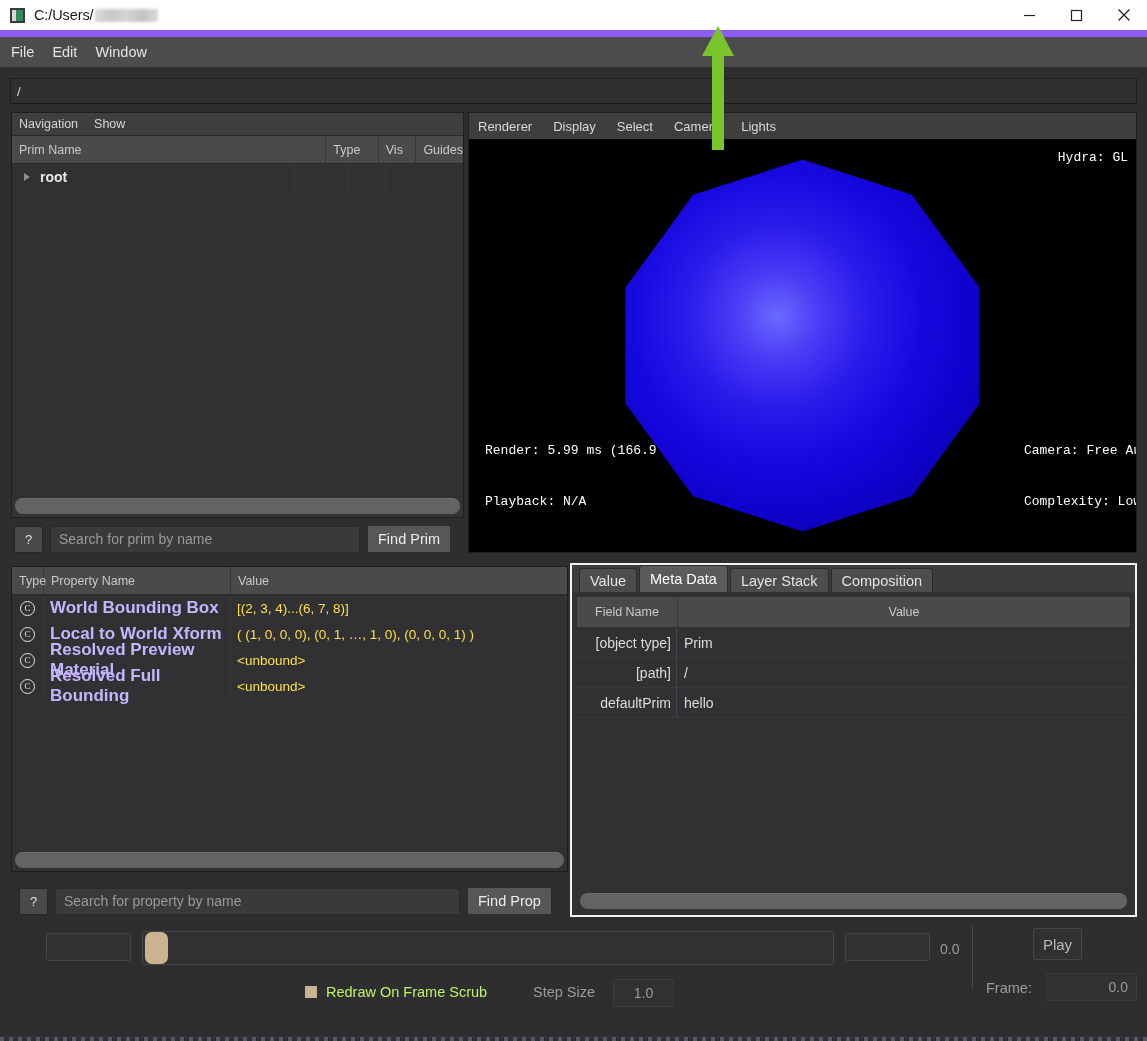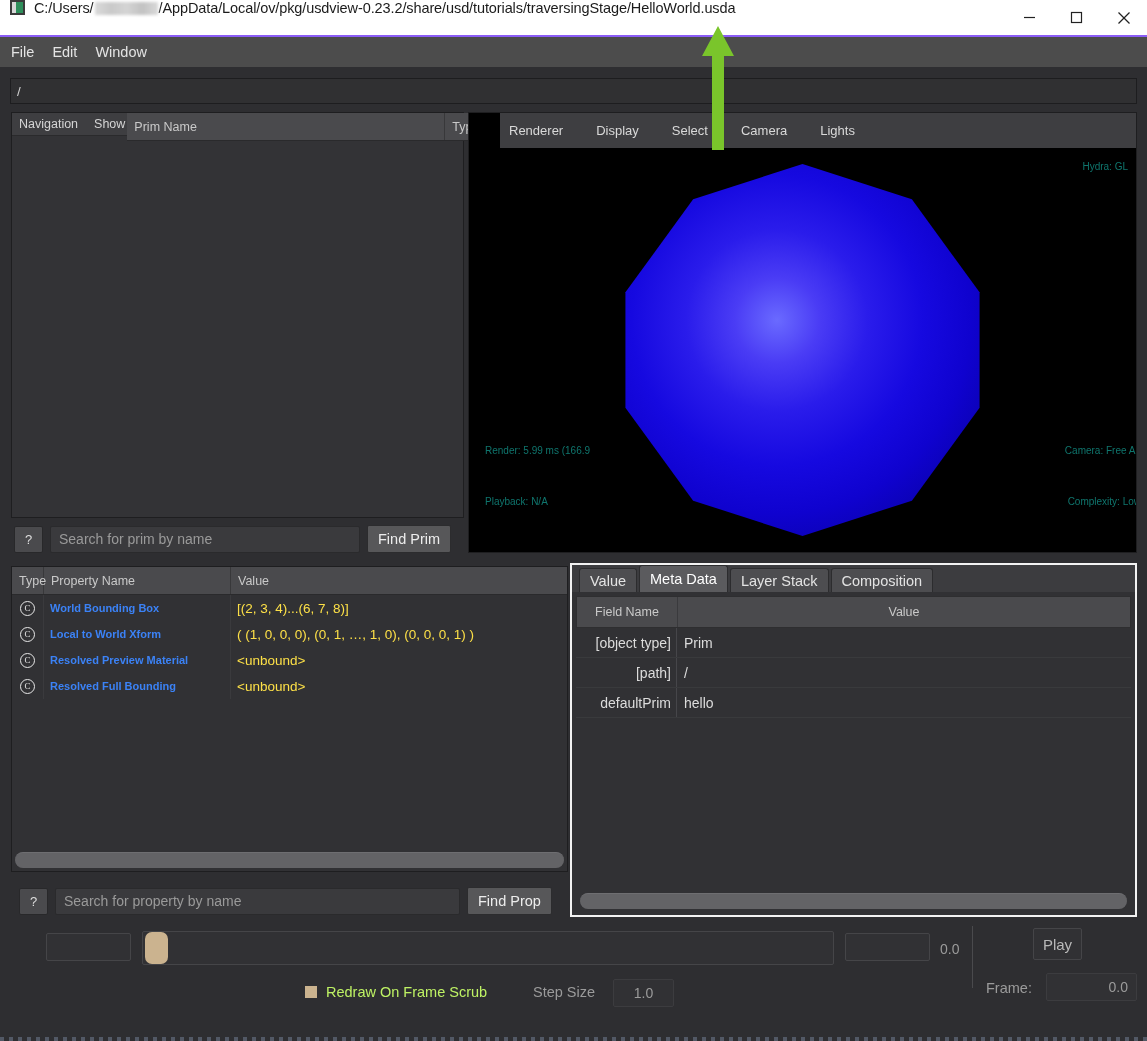--- a/index.html
+++ b/index.html
@@ -12,22 +12,22 @@
   #app {
     position: relative;
     width: 1147px; height: 1041px;
     background: #2e2e31;
   }
 
   
   .titlebar {
     position: absolute; left: 0; top: 0; width: 1147px; height: 37px;
     background: #ffffff;
-    border-bottom: 2px solid #8b5cf6;
-    display: flex; align-items: flex-start;
+    border-bottom: 7px solid #8b5cf6;
+    display: flex; align-items: center;
   }
   .tb-icon {
     width: 15px; height: 15px; margin-left: 10px; margin-right: 9px;
     background: #2f8f5b;
     border: 2px solid #3a3a3a;
     position: relative; flex: none;
   }
   .tb-icon::after {
     content: ""; position: absolute; left: 0px; top: 0px;
     width: 4px; height: 11px; background: #d8d8d8;
@@ -63,21 +63,21 @@
     position: absolute; left: 10px; top: 78px; width: 1127px; height: 26px;
     background: #303032; border: 1px solid #1d1d1f;
     display: flex; align-items: center; padding-left: 6px;
     font-size: 13.5px; color: #d0d0d0;
   }
 
   
   .primpanel {
     position: absolute; left: 11px; top: 112px; width: 453px; height: 406px;
     background: #333336; border: 1px solid #1e1e20;
-    display: flex; flex-direction: row;
+    display: flex; flex-direction: column;
   }
   .prim-menubar {
     height: 23px; background: #3e3e41;
     display: flex; align-items: center; gap: 12px; padding-left: 5px;
     border-bottom: 1px solid #2a2a2c;
   }
   .prim-menubar .menu-item { font-size: 12.5px; color: #d5d5d5; }
   .prim-header {
     height: 28px; background: #4a4a4d; display: flex; align-items: center;
     border-bottom: 1px solid #2a2a2c;
@@ -151,21 +151,21 @@
   }
   .pp-type { width: 32px; }
   .pp-name { width: 187px; }
   .pp-val  { flex: 1; border-right: none; }
   .prop-rows { flex: 1; overflow: hidden; }
   .prop-row { height: 26px; display: flex; align-items: center; }
   .prc-type { width: 32px; height: 100%; display: flex; align-items: center;
               justify-content: center; border-right: 1px solid #3a3a3d; }
   .prc-name { width: 187px; height: 100%; display: flex; align-items: center;
               padding-left: 6px; border-right: 1px solid #3a3a3d;
-              font-size: 11px; font-weight: bold; color: #3b82f6; }
+              font-size: 17px; font-weight: bold; color: #c4b5fd; }
   .prc-val { flex: 1; height: 100%; display: flex; align-items: center;
              padding-left: 6px; font-size: 13.5px; color: #fde047;
              white-space: nowrap; overflow: hidden; }
   .c-icon {
     width: 15px; height: 15px; border-radius: 50%;
     border: 1.6px solid #e8e8e8; display: flex;
     align-items: center; justify-content: center;
     font-size: 9px; color: #e8e8e8; font-family: "Liberation Serif", serif;
     line-height: 1;
   }
@@ -175,39 +175,39 @@
   }
   #prop-search-wrap .searchfield { width: 405px; }
 
   
   .viewportpanel {
     position: absolute; left: 468px; top: 112px; width: 669px; height: 441px;
     background: #000; border: 1px solid #1e1e20;
     display: flex; flex-direction: column;
   }
   .vp-menubar {
-    height: 35px; background: #3e3e41; display: flex; align-items: center;
-    gap: 29px; padding-left: 7px; flex: none; margin-left: 31px;
+    height: 26px; background: #3e3e41; display: flex; align-items: center;
+    gap: 17px; padding-left: 7px; flex: none;
   }
   .vp-menubar .menu-item { font-size: 13px; color: #d9d9d9; }
   .vp-canvas { position: relative; flex: 1; background: #000; overflow: hidden; }
   .sphere {
     position: absolute; left: 50%; top: 50%;
     transform: translate(-50%,-50%);
     width: 372px; height: 372px;
     background: radial-gradient(circle at 43% 42%,
         #6a6aff 0%, #4a3cf5 14%, #2a1ceb 30%, #1609e0 48%,
         #0f02cf 64%, #0a01ad 80%, #05007d 92%, #030055 100%);
     clip-path: polygon(50% 0%, 79.4% 9.5%, 97.6% 34.5%, 97.6% 65.5%,
                        79.4% 90.5%, 50% 100%, 20.6% 90.5%, 2.4% 65.5%,
                        2.4% 34.5%, 20.6% 9.5%);
   }
   .hud {
-    position: absolute; font-family: Liberation Sans, sans-serif;
-    font-size: 10px; color: #0f766e; white-space: pre;
+    position: absolute; font-family: Liberation Mono, monospace;
+    font-size: 13px; color: #ffffff; white-space: pre;
     line-height: 17px;
   }
   .hud-tr { right: 8px; top: 10px; text-align: right; }
   .hud-bl { left: 16px; bottom: 8px; }
   .hud-br { right: -5px; bottom: 8px; text-align: right; }
 
   
   .metapanel {
     position: absolute; left: 570px; top: 563px; width: 567px; height: 354px;
     border: 2px solid #f2f2f2; background: #313134;
@@ -296,21 +296,20 @@
 </head>
 <body>
 
 <div id="app">
 
   <div class="titlebar">
     <div class="tb-icon"></div>
     <div class="tb-title">
       <span>C:/Users/</span>
         <span class="tb-blur"></span>
-        <span>/AppData/Local/ov/pkg/usdview-0.23.2/share/usd/tutorials/traversingStage/HelloWorld.usda</span>
     </div>
     <div class="tb-controls">
       <div class="tb-btn">
         <svg width="13" height="13" viewBox="0 0 13 13">
             <line x1="1" y1="6.5" x2="12" y2="6.5" stroke="#222" stroke-width="1.2"></line>
           </svg>
       </div>
       <div class="tb-btn">
         <svg width="13" height="13" viewBox="0 0 13 13">
             <rect x="1.5" y="1.5" width="10" height="10" fill="none" stroke="#222" stroke-width="1.2"></rect>
@@ -336,20 +335,31 @@
   <div class="primpanel">
     <div class="prim-menubar">
       <div class="menu-item">Navigation</div>
       <div class="menu-item">Show</div>
     </div>
     <div class="prim-header">
       <div class="ph-cell ph-prim">Prim Name</div>
       <div class="ph-cell ph-type">Type</div>
       <div class="ph-cell ph-vis">Vis</div>
       <div class="ph-cell ph-guides">Guides</div>
+    </div>
+    <div class="prim-rows">
+      <div class="prim-row">
+        <div class="pr-name">
+          <div class="arrow-right"></div>
+          <span class="pr-label">root</span>
+        </div>
+        <div class="pr-type"></div>
+        <div class="pr-vis"></div>
+        <div class="pr-guides"></div>
+      </div>
     </div>
     <div class="hscroll">
         <div style="width:100%"></div>
       </div>
   </div>
 
   <div id="prim-search-wrap" class="searchrow">
     <div class="qbtn">?</div>
     <div class="searchfield">Search for prim by name</div>
     <div class="findbtn">Find Prim</div>

